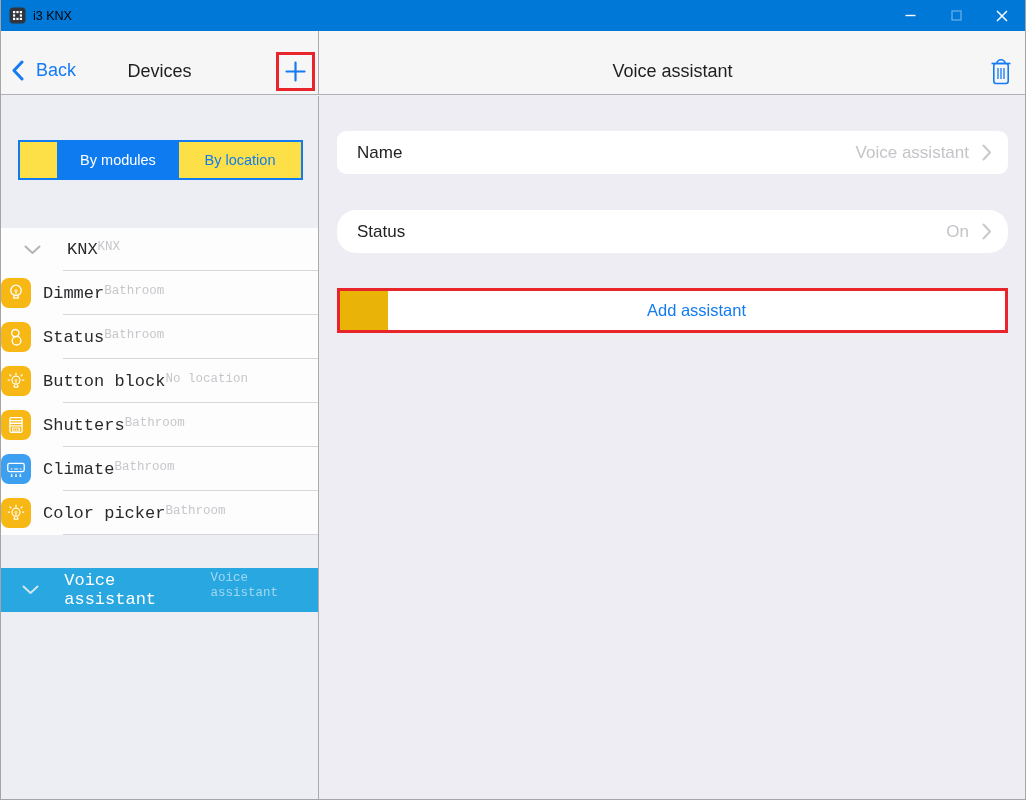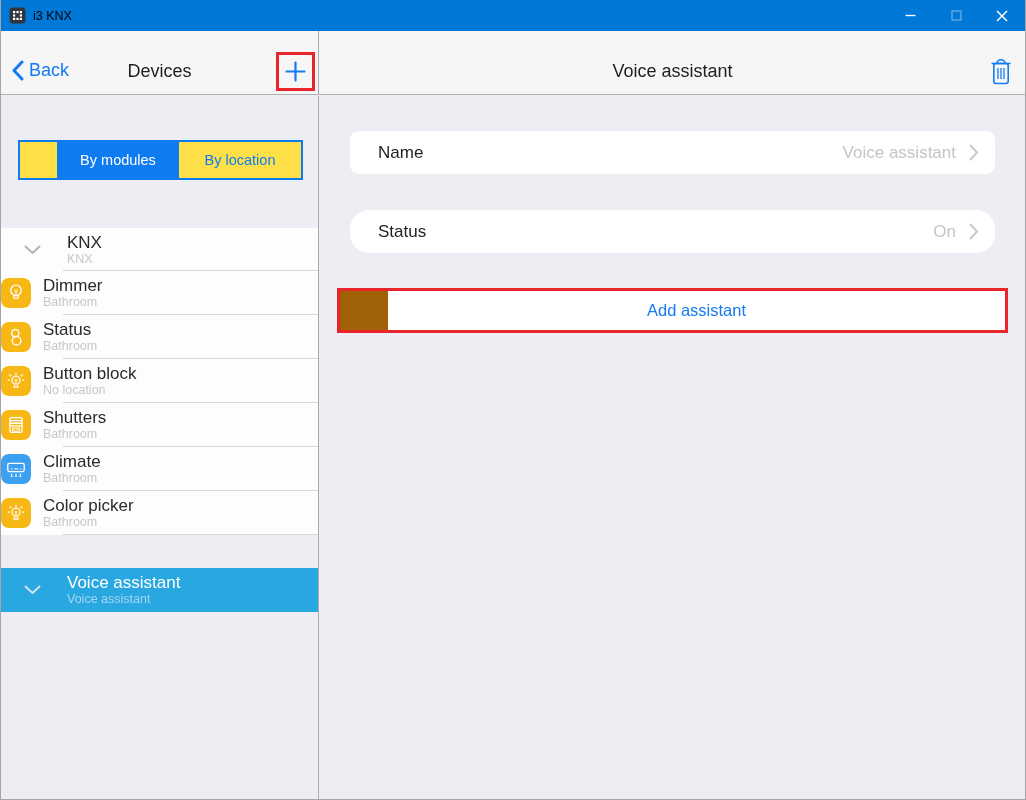--- a/index.html
+++ b/index.html
@@ -15,21 +15,21 @@
   .app-icon { margin-left:8px; width:17px; height:17px; display:inline-flex; }
   .titlebar-title { color:#000000; font-size:12.5px; margin-left:7px; }
   .win-controls { margin-left:auto; display:flex; height:100%; }
   .win-btn { width:46px; height:100%; display:flex; align-items:center; justify-content:center; cursor:default; }
 
   
   .header { position:absolute; left:0; top:31px; right:0; height:64px; background:#f6f6f7;
             border-bottom:1px solid #b2b2b5; }
   .header-left  { position:absolute; left:0; top:0; width:318px; height:100%; border-right:1px solid #ababae; }
   .header-right { position:absolute; left:319px; top:0; right:0; height:100%; }
-  .back { position:absolute; left:10px; top:29px; display:flex; align-items:center; gap:5px;
+  .back { position:absolute; left:10px; top:29px; display:flex; align-items:center; gap:12px;
           color:#147bf2; font-size:18px; cursor:pointer; }
   .pane-title { position:absolute; left:0; right:0; top:30px; text-align:center;
                 font-size:18px; color:#1f1f21; }
   .annotation-plus { position:absolute; right:3px; top:21px; width:39px; height:39px;
                      border:3px solid #e8252b; display:flex; align-items:center; justify-content:center; }
   .plus-btn { background:transparent; border:none; width:100%; height:100%;
               display:flex; align-items:center; justify-content:center; cursor:pointer; }
   .trash-btn { position:absolute; right:13px; top:27px; background:transparent; border:none; cursor:pointer; }
 
   
@@ -40,41 +40,41 @@
   .seg { flex:1; border:none; background:transparent; font-size:14.5px; color:#0f7bf1;
          font-family:inherit; cursor:pointer; }
   .seg.selected { background:#0f7bf1; color:#fff; }
 
   .tree { margin-top:48px; background:#fdfdfe; }
   .trow { position:relative; display:flex; align-items:center; cursor:pointer; background:#fdfdfe; }
   .trow::after { content:""; position:absolute; left:62px; right:0; bottom:0; height:1px; background:#d8d8da; }
   .group-row { height:43px; }
   .item-row { height:44px; }
   .chev-col { width:62px; display:flex; align-items:center; justify-content:center; }
-  .t-text { display:flex; flex-direction:column; }
+  .t-text { display:flex; flex-direction:row;font-family:Liberation Mono, monospace; }
   .t-title { font-size:17px; color:#2a2a2c; line-height:19px; }
   .t-sub { font-size:12.5px; color:#c7c7cb; line-height:15px; }
   .dev-icon { width:30px; height:30px; border-radius:8px; margin-right:12px; flex:0 0 30px;
               display:flex; align-items:center; justify-content:center; }
   .ic-amber { background:#f7b714; }
   .ic-blue  { background:#3d9ff0; }
 
   .selected-row { margin-top:33px; height:44px; background:#29a7e1; display:flex; align-items:center; cursor:pointer; }
   .selected-row .t-title { color:#fff; }
   .selected-row .t-sub { color:rgba(255,255,255,.55); }
 
   
   .main { position:absolute; left:319px; top:96px; right:0; bottom:0; background:#ededf3; }
-  .card { margin:0 30px; height:43px; background:#fff; border-radius:9px;
-          display:flex; align-items:center; padding:0 16px 0 28px; cursor:pointer; }
+  .card { margin:0 17px; height:43px; background:#fff; border-radius:9px;
+          display:flex; align-items:center; padding:0 16px 0 20px; cursor:pointer; }
   .card.first { margin-top:35px; }
   .card.second { margin-top:36px;border-radius:19px; }
   .card-label { font-size:17px; color:#232325; }
   .card-value { margin-left:auto; font-size:17px; color:#c4c4c9; margin-right:13px; }
-  .annotation-add { margin:35px 17px 0; border:3px solid #e8252b; height:45px; background:#a16207;padding-left:48px; }
+  .annotation-add { margin:35px 17px 0; border:3px solid #e8252b; height:45px; background:#eab308;padding-left:48px; }
   .add-btn { width:100%; height:100%; border:none; background:#fff; color:#147bf2;
              font-size:16.5px; font-family:inherit; cursor:pointer; }
 </style>
 </head>
 <body>
 
 <div class="window">
 
   <div class="titlebar">
     <span class="app-icon">

